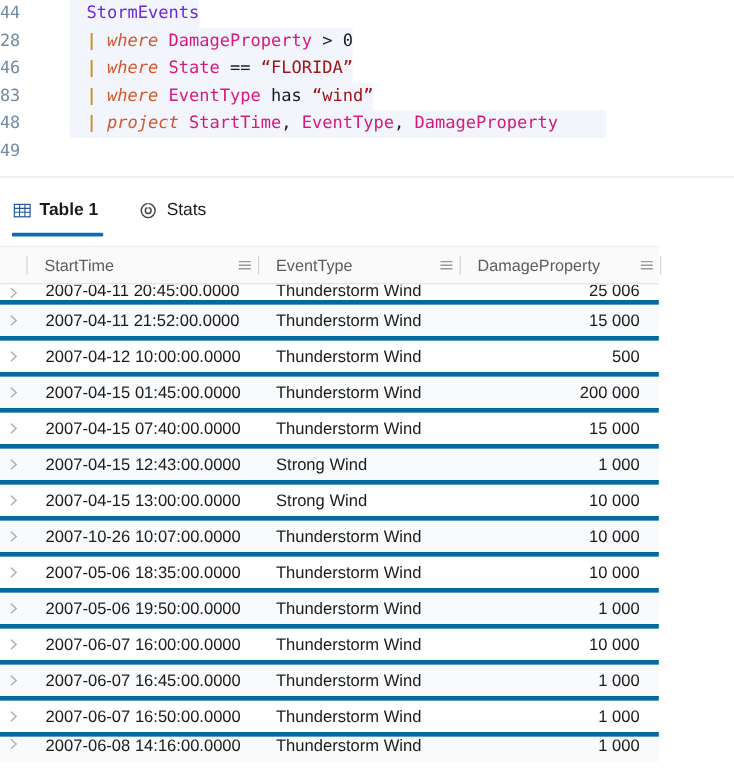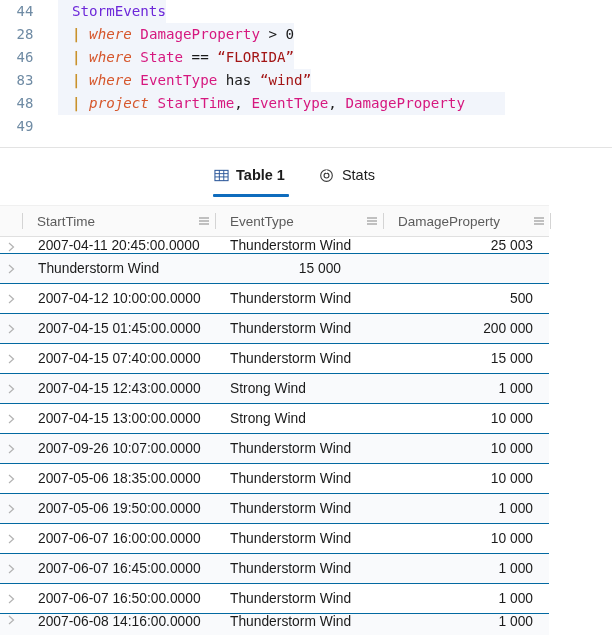--- a/index.html
+++ b/index.html
@@ -35,21 +35,21 @@
     height: 23px;
     line-height: 23px;
     white-space: pre;
     font-family: "DejaVu Sans Mono", "Liberation Mono", monospace;
     font-size: 14.2px;
   }
 
   .gutter {
     display: inline-block;
     width: 58px;
-    text-align: center;
+    text-align: left;
     padding-right: 8px;
     box-sizing: border-box;
     color: #6f8ba4;
     font-family: "DejaVu Sans Mono", "Liberation Mono", monospace;
     font-size: 14px;
     user-select: none;
   }
 
   .code-text {
     display: inline-block;
@@ -78,21 +78,20 @@
 
   
   .tabs-bar {
     position: relative;
     height: 57px;
     background: #ffffff;
     display: flex;
     align-items: flex-start;
     padding-left: 10px;
     box-sizing: border-box;
-    justify-content: center;
   }
 
   .tab {
     position: relative;
     display: flex;
     align-items: center;
     gap: 7px;
     height: 38px;
     padding: 0 12px 0 0;
     margin-right: 22px;
@@ -188,21 +187,21 @@
     width: 612px;
     overflow: hidden;
   }
 
   .grid-row {
     display: flex;
     align-items: center;
     height: 30px;
     width: 549px;
     box-sizing: border-box;
-    border-bottom: 1px solid #0369a1;
+    border-bottom: 4px solid #0369a1;
     background: #ffffff;
     font-size: 13.8px;
     color: #1b1b1b;
   }
 
   .grid-row.alt {
     background: #f9fafc;
   }
 
   .grid-row.clipped-top {
@@ -323,28 +322,29 @@
       </div>
     <div class="grid-body" id="grid-body">
         <div class="grid-row clipped-top">
           <div class="cell-chev">
             <svg class="chev-svg" width="12" height="12" viewBox="0 0 12 12">
               <polyline points="4,2 8.5,6 4,10" fill="none" stroke="#b2b2b2" stroke-width="1.2"></polyline>
             </svg>
           </div>
           <div class="cell col-start">2007-04-11 20:45:00.0000</div>
           <div class="cell col-event">Thunderstorm Wind</div>
-          <div class="cell col-damage num">25 003</div>
-        </div>
-        <div class="grid-row alt">
-          <div class="cell-chev">
-            <svg class="chev-svg" width="12" height="12" viewBox="0 0 12 12">
-              <polyline points="4,2 8.5,6 4,10" fill="none" stroke="#b2b2b2" stroke-width="1.2"></polyline>
-            </svg>
-          </div>
+          <div class="cell col-damage num">25 006</div>
+        </div>
+        <div class="grid-row alt">
+          <div class="cell-chev">
+            <svg class="chev-svg" width="12" height="12" viewBox="0 0 12 12">
+              <polyline points="4,2 8.5,6 4,10" fill="none" stroke="#b2b2b2" stroke-width="1.2"></polyline>
+            </svg>
+          </div>
+          <div class="cell col-start">2007-04-11 21:52:00.0000</div>
           <div class="cell col-event">Thunderstorm Wind</div>
           <div class="cell col-damage num">15 000</div>
         </div>
         <div class="grid-row">
           <div class="cell-chev">
             <svg class="chev-svg" width="12" height="12" viewBox="0 0 12 12">
               <polyline points="4,2 8.5,6 4,10" fill="none" stroke="#b2b2b2" stroke-width="1.2"></polyline>
             </svg>
           </div>
           <div class="cell col-start">2007-04-12 10:00:00.0000</div>
@@ -390,21 +390,21 @@
           <div class="cell col-start">2007-04-15 13:00:00.0000</div>
           <div class="cell col-event">Strong Wind</div>
           <div class="cell col-damage num">10 000</div>
         </div>
         <div class="grid-row alt">
           <div class="cell-chev">
             <svg class="chev-svg" width="12" height="12" viewBox="0 0 12 12">
               <polyline points="4,2 8.5,6 4,10" fill="none" stroke="#b2b2b2" stroke-width="1.2"></polyline>
             </svg>
           </div>
-          <div class="cell col-start">2007-09-26 10:07:00.0000</div>
+          <div class="cell col-start">2007-10-26 10:07:00.0000</div>
           <div class="cell col-event">Thunderstorm Wind</div>
           <div class="cell col-damage num">10 000</div>
         </div>
         <div class="grid-row">
           <div class="cell-chev">
             <svg class="chev-svg" width="12" height="12" viewBox="0 0 12 12">
               <polyline points="4,2 8.5,6 4,10" fill="none" stroke="#b2b2b2" stroke-width="1.2"></polyline>
             </svg>
           </div>
           <div class="cell col-start">2007-05-06 18:35:00.0000</div>

